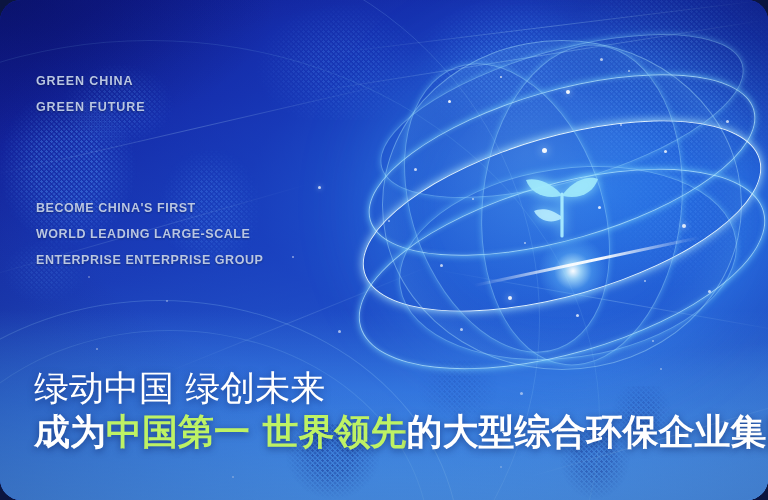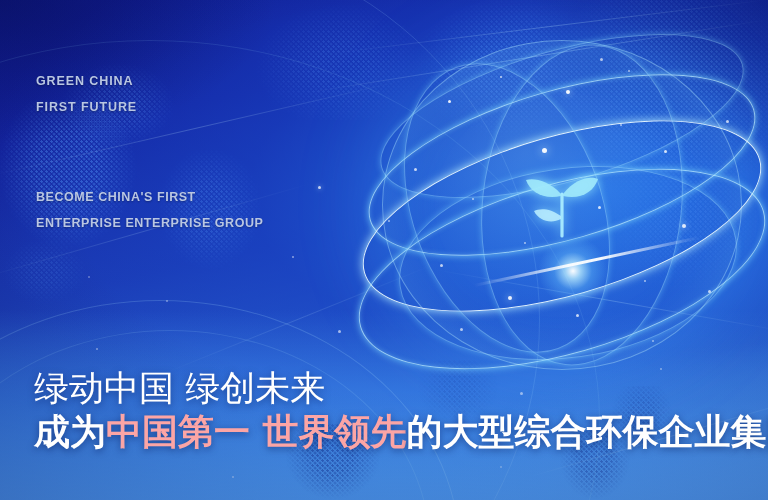--- a/index.html
+++ b/index.html
@@ -2,20 +2,21 @@
 <html><head>
 <meta charset="utf-8">
 <title>Banner</title>
 <style>
   html,body{margin:0;padding:0;background:#0b1540;}
   *{box-sizing:border-box;}
   #banner{
     position:relative;width:768px;height:500px;overflow:hidden;
     font-family:"Liberation Sans","DejaVu Sans",sans-serif;
     background:#1423a0;
+    border-radius:21px;
   }
   .layer{position:absolute;inset:0;pointer-events:none;}
 
   
   #bg-base{
     background:
       radial-gradient(120% 90% at 78% 38%, rgba(40,120,235,.85) 0%, rgba(25,70,200,.55) 38%, rgba(18,34,160,0) 68%),
       linear-gradient(168deg,#101c96 0%,#14239f 22%,#1b3bb4 46%,#2a63cf 68%,#3c85e4 85%,#4b97ee 100%);
   }
   #bg-bottom-light{
@@ -90,33 +91,33 @@
 
   
   .dot{position:absolute;border-radius:50%;background:#ffffff;}
 
   
   #eng-top{position:absolute;left:36px;top:68px;}
   #eng-top .ln{
     font-size:12.5px;font-weight:bold;letter-spacing:.9px;line-height:26px;
     color:#b9c6e2;text-shadow:0 1px 2px rgba(0,0,0,.30);
   }
-  #eng-body{position:absolute;left:36px;top:184px;}
+  #eng-body{position:absolute;left:36px;top:195px;}
   #eng-body .ln{
     font-size:12.5px;font-weight:bold;letter-spacing:.55px;line-height:26px;
     color:#b9c6e2;text-shadow:0 1px 2px rgba(0,0,0,.30);
   }
   #headline{position:absolute;left:34px;top:366px;}
   #headline .hl{
     font-family:"DejaVu Sans","Liberation Sans",sans-serif;
     font-size:35px;line-height:44px;color:#ffffff;white-space:nowrap;
     text-shadow:0 2px 7px rgba(8,25,90,.55);
   }
   #headline .hl.l2{font-weight:bold;font-size:36px;}
-  .accent{color:#fca5a5;}
+  .accent{color:#bef264;}
 </style>
 </head>
 <body>
 
 <div id="banner">
 
   <div class="layer" id="bg-base"></div>
 
   <div class="layer" style="opacity:.85;">
     <div class="patch halftone" style="left:0px;top:100px;width:150px;height:150px;opacity:.85;-webkit-mask-image:radial-gradient(60% 70% at 45% 45%,#000 35%,transparent 78%);mask-image:radial-gradient(60% 70% at 45% 45%,#000 35%,transparent 78%);"></div>
@@ -213,25 +214,26 @@
     <div class="dot" style="left:726px;top:120px;width:3px;height:3px;opacity:.7;"></div>
     <div class="dot" style="left:600px;top:58px;width:3px;height:3px;opacity:.65;"></div>
     <div class="dot" style="left:232px;top:476px;width:2px;height:2px;opacity:.4;"></div>
     <div class="dot" style="left:500px;top:466px;width:2px;height:2px;opacity:.35;"></div>
   </div>
 
   <div class="layer" id="bg-vignette"></div>
 
   <div id="eng-top">
     <div class="ln">GREEN CHINA</div>
-    <div class="ln">FIRST FUTURE</div>
+    <div class="ln">GREEN FUTURE</div>
   </div>
 
   <div id="eng-body">
     <div class="ln">BECOME CHINA'S FIRST</div>
+    <div class="ln">WORLD LEADING LARGE-SCALE</div>
     <div class="ln">ENTERPRISE ENTERPRISE GROUP</div>
   </div>
 
   <div id="headline">
     <div class="hl l1">绿动中国 绿创未来</div>
     <div class="hl l2"><span>成为</span><span class="accent">中国第一 世界领先</span><span>的大型综合环保企业集团</span></div>
   </div>
 
 </div>
 

